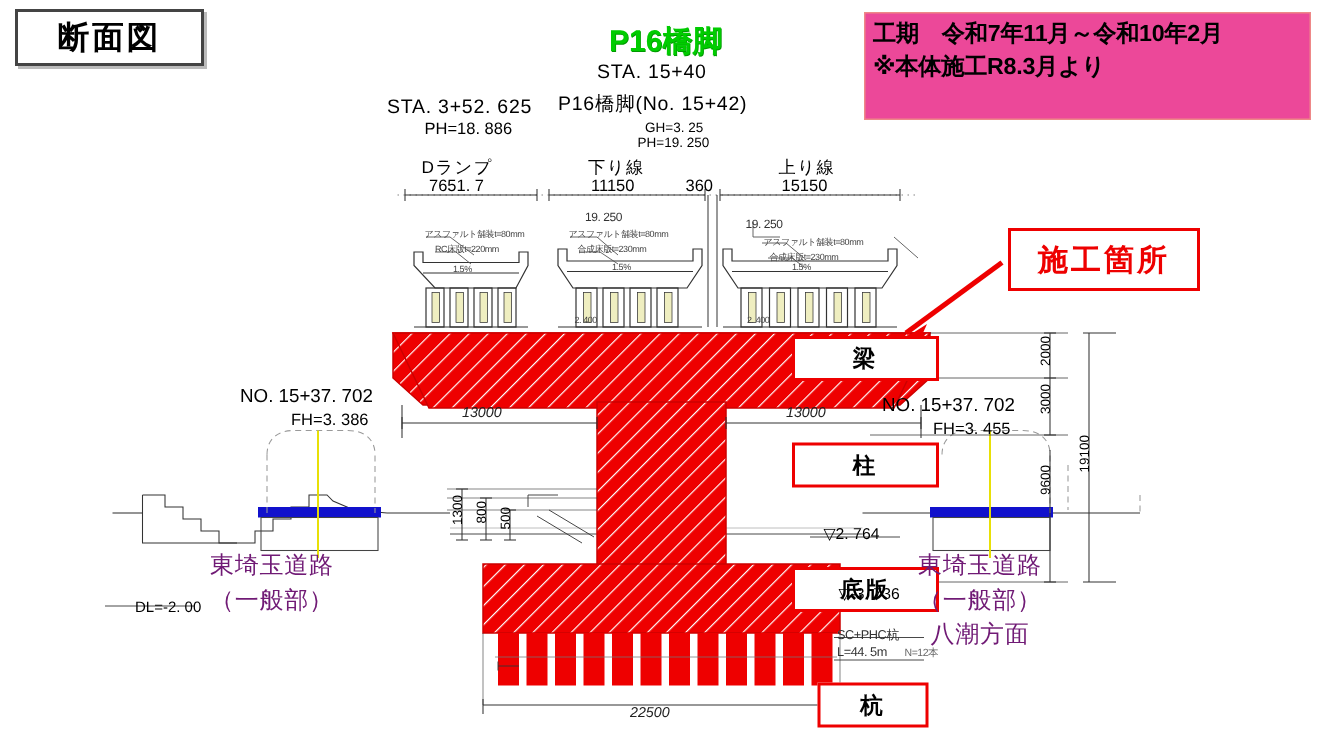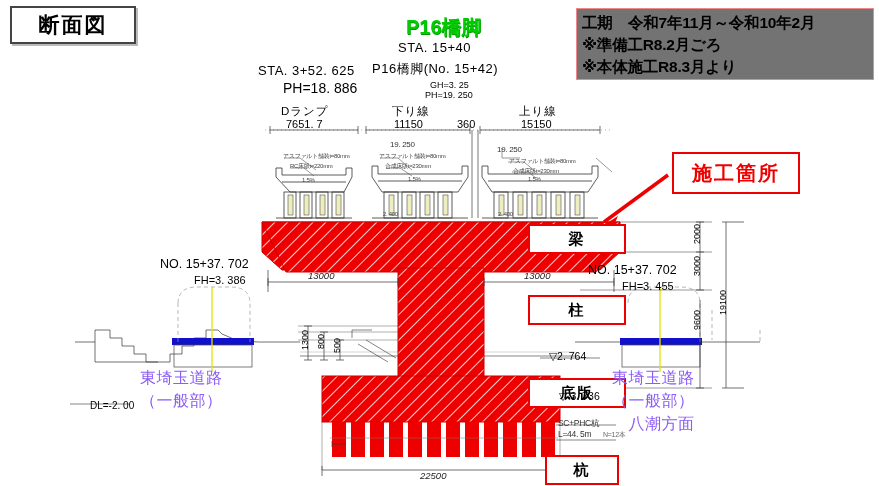--- a/index.html
+++ b/index.html
@@ -8,34 +8,34 @@
   .abs{position:absolute;}
   .nowrap{white-space:nowrap;}
 
   
   #title-box{left:10px;top:6px;width:122px;height:34px;border:2px solid #444;
      background:#fff;display:flex;align-items:center;justify-content:center;
      font-size:21px;font-weight:bold;letter-spacing:2px;box-shadow:2px 2px 0 #bbb;}
 
   
   #schedule-box{left:576px;top:8px;width:298px;height:72px;border:1.5px solid #e88;
-     background:#737373;padding:3px 5px;box-sizing:border-box;}
+     background:#ec4899;padding:3px 5px;box-sizing:border-box;}
   #schedule-box div{font-size:15.5px;font-weight:bold;line-height:22px;
      letter-spacing:-0.2px;white-space:nowrap;}
 
   
   #pier-title{left:406px;top:14px;font-size:20px;font-weight:bold;color:#00cc00;
       text-shadow:0.5px 0.5px 0 #090;}
   .sta-line{font-size:13px;letter-spacing:0.5px;font-family:"Liberation Sans",sans-serif;}
   #sta-mid-1{left:398px;top:40px;}
   #sta-mid-2{left:372px;top:60px;}
   #gh-mid{left:430px;top:80px;font-size:9px;}
   #ph-mid{left:425px;top:90px;font-size:9px;}
   #sta-left{left:258px;top:63px;}
-  #ph-left{left:283px;top:80px;font-size:14px;}
+  #ph-left{left:283px;top:80px;font-size:11px;}
 
   .lane-name{font-size:11.5px;letter-spacing:1px;}
   .lane-dim{font-size:11px;}
 
   
   .cad{font-size:8px;color:#333;letter-spacing:-0.3px;white-space:nowrap;}
   .cad6{font-size:6px;color:#444;letter-spacing:-0.3px;white-space:nowrap;}
   .dimtext{font-size:9.5px;color:#222;font-style:italic;}
   .vert{writing-mode:vertical-rl;transform:rotate(180deg);}
 
@@ -43,21 +43,21 @@
   .callout{background:#fff;border:2px solid #e00;display:flex;align-items:center;
      justify-content:center;font-weight:bold;font-size:15px;letter-spacing:2px;color:#000;}
   #callout-const{left:672px;top:152px;width:124px;height:38px;border:2.5px solid #e00;
      font-size:20px;color:#e00;letter-spacing:2px;}
   #callout-beam{left:528px;top:224px;width:94px;height:26px;}
   #callout-column{left:528px;top:295px;width:94px;height:26px;}
   #callout-footing{left:528px;top:378px;width:94px;height:26px;}
   #callout-pile{left:545px;top:455px;width:70px;height:26px;}
 
   
-  .road-label{color:#8b5cf6;font-size:16px;line-height:23px;text-align:right;
+  .road-label{color:#701a75;font-size:16px;line-height:23px;text-align:center;
       letter-spacing:0.5px;white-space:nowrap;}
   #road-left{left:140px;top:366px;}
   #road-right{left:612px;top:366px;}
 
   
   svg{position:absolute;left:0;top:0;}
 </style>
 </head>
 <body>
 
@@ -288,21 +288,20 @@
 
   <line x1="70" y1="404" x2="130" y2="404" stroke="#333" stroke-width="0.6"></line>
 </svg>
 
 <div class="abs" id="title-box">
   <span>断面図</span>
 </div>
 
 <div class="abs" id="schedule-box">
   <div>工期　令和7年11月～令和10年2月</div>
-  <div>※準備工R8.2月ごろ</div>
   <div>※本体施工R8.3月より</div>
 </div>
 
 <div class="abs nowrap" id="pier-title">P16橋脚</div>
 <div class="abs nowrap sta-line" id="sta-mid-1">STA. 15+40</div>
 <div class="abs nowrap sta-line" id="sta-mid-2">P16橋脚(No. 15+42)</div>
 <div class="abs nowrap" id="gh-mid">GH=3. 25</div>
 <div class="abs nowrap" id="ph-mid">PH=19. 250</div>
 <div class="abs nowrap sta-line" id="sta-left">STA. 3+52. 625</div>
 <div class="abs nowrap" id="ph-left">PH=18. 886</div>

